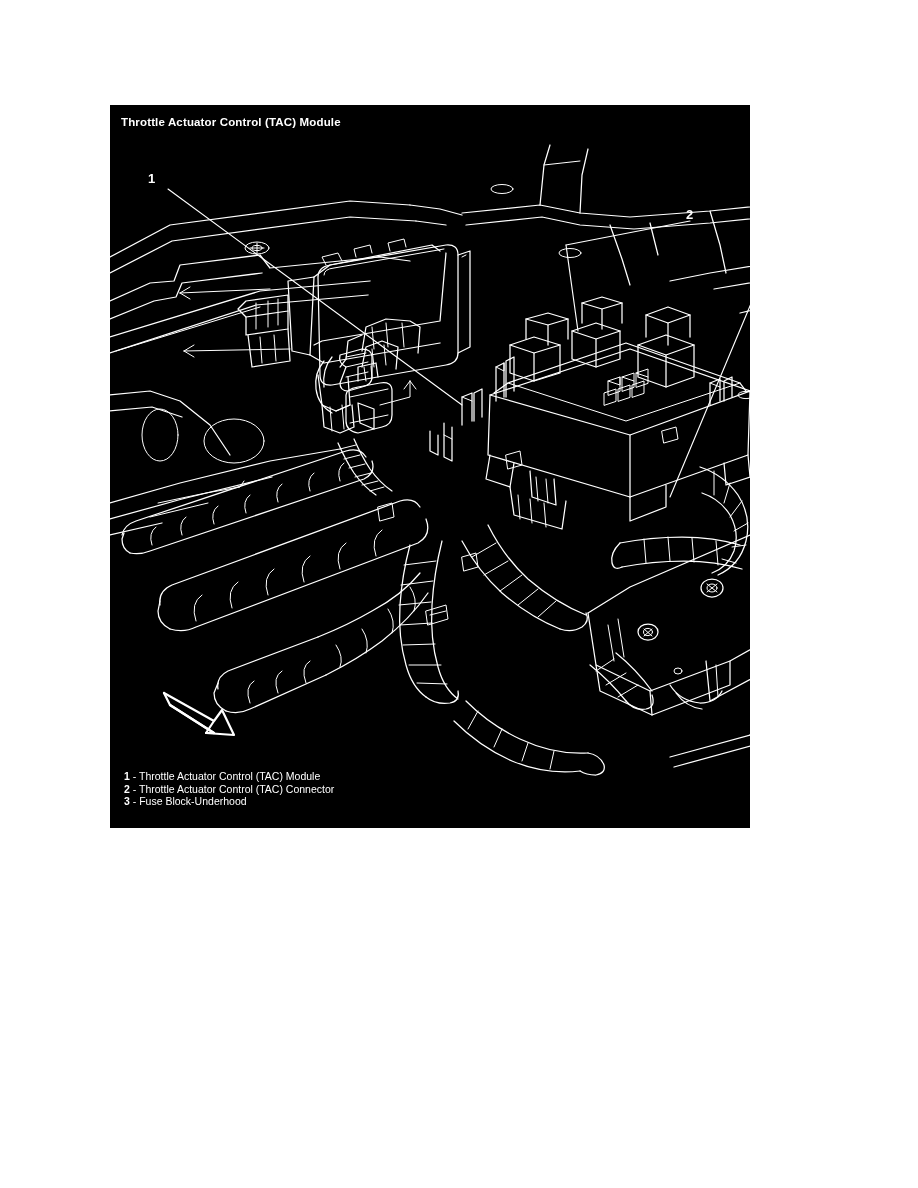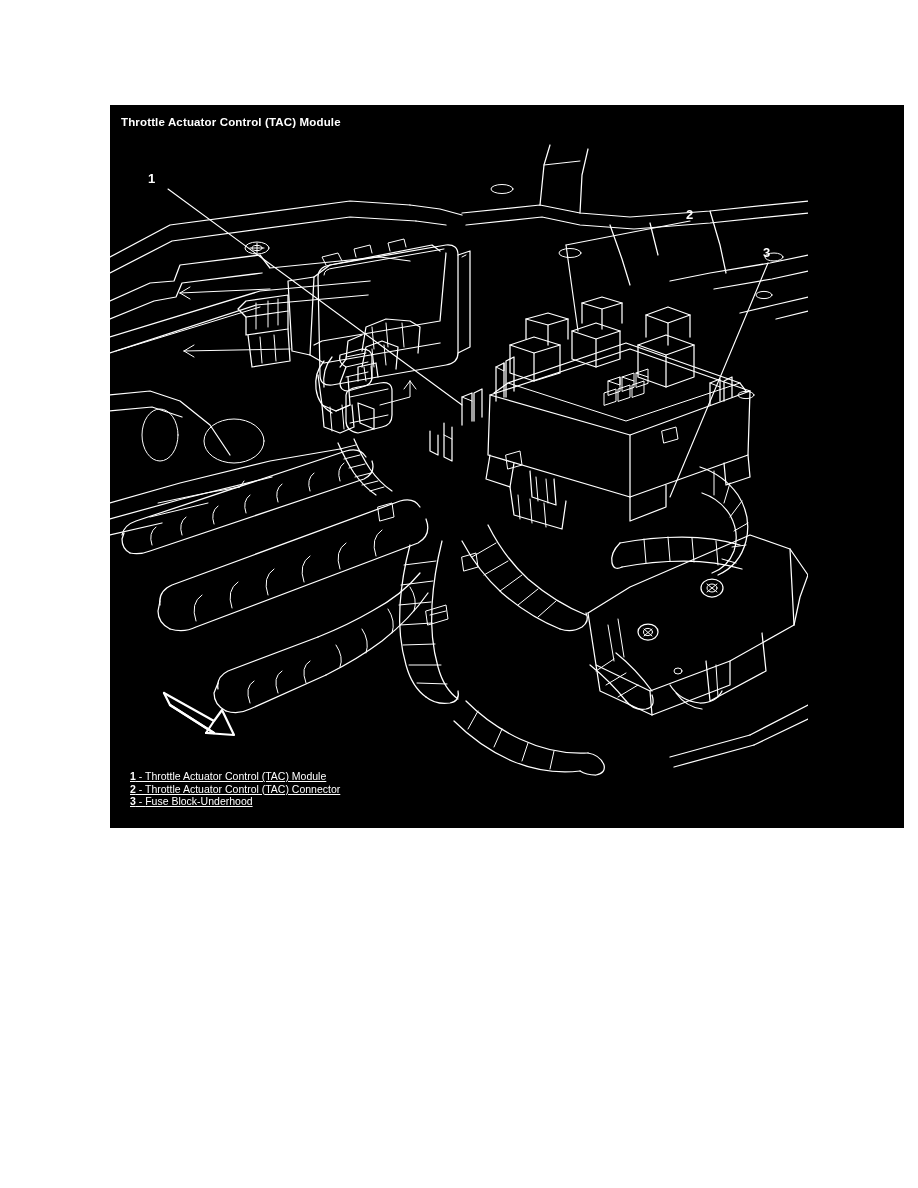--- a/index.html
+++ b/index.html
@@ -14,21 +14,21 @@
     position: relative;
     font-family: "Liberation Sans", sans-serif;
     overflow: hidden;
   }
 
   
   #figure-panel {
     position: absolute;
     left: 110px;
     top: 105px;
-    width: 794px;
+    width: 640px;
     height: 723px;
     background: #000000;
     overflow: hidden;
   }
 
   
   #figure-title {
     position: absolute;
     left: 11px;
     top: 12px;
@@ -88,24 +88,23 @@
     line-height: 1;
     white-space: nowrap;
   }
   #callout-1 { left: 38px;  top: 67px;  }
   #callout-2 { left: 576px; top: 103px; }
   #callout-3 { left: 653px; top: 141px; }
 
   
   #legend {
     position: absolute;
-    left: 20px;
+    left: 14px;
     top: 665px;
     color: #ffffff;
-    text-decoration: underline;
   }
   .legend-row {
     font-family: "Liberation Sans", sans-serif;
     font-size: 10.5px;
     line-height: 12.5px;
     white-space: nowrap;
     color: #ffffff;
   }
   .legend-num {
     font-weight: bold;

